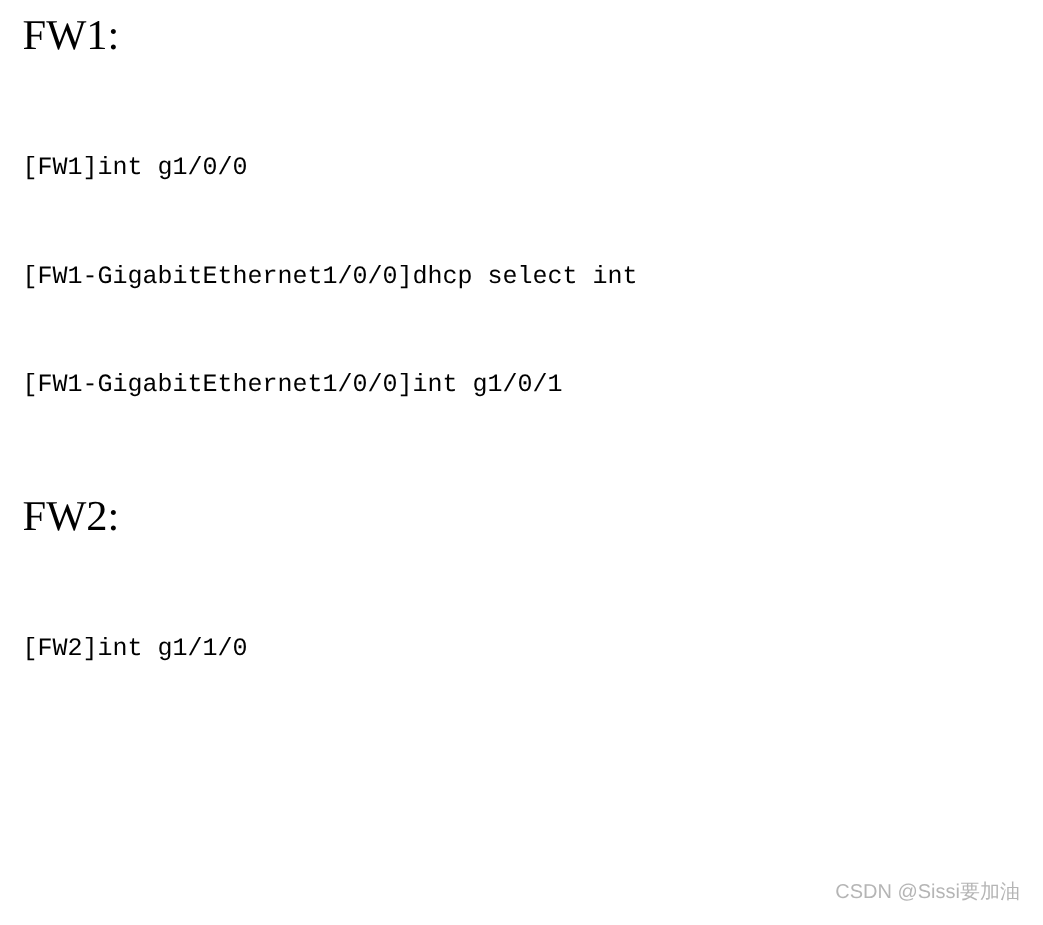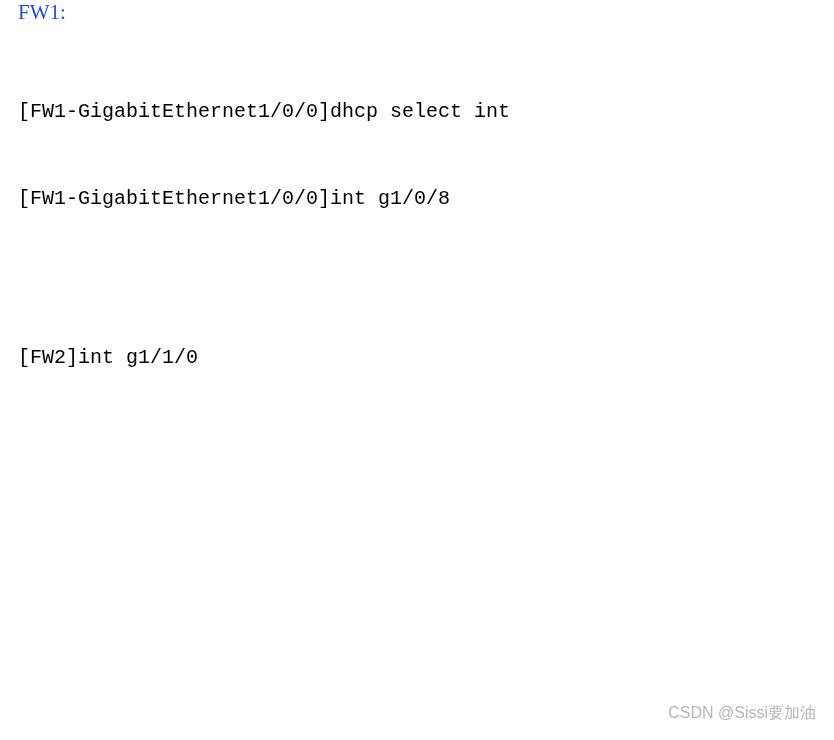--- a/index.html
+++ b/index.html
@@ -10,23 +10,23 @@
     body {
       width: 834px;
       height: 740px;
       background: #ffffff;
       font-family: "Times New Roman", serif;
       padding: 0;
       position: relative;
     }
     .section-title {
       font-family: "Times New Roman", serif;
-      font-size: 21px;
-      color: #1d4ed8;
-      padding: 0 18px 4px 18px;
+      font-size: 34px;
+      color: #000000;
+      padding: 10px 18px 4px 18px;
     }
     .code-block {
       font-family: "Courier New", monospace;
       font-size: 20px;
       color: #000000;
       padding: 10px 18px 4px 18px;
       line-height: 1.45;
       white-space: pre;
     }
     .code-line {
@@ -41,26 +41,28 @@
       color: rgba(150, 150, 150, 0.7);
       pointer-events: none;
     }
   </style>
 </head>
 <body>
 
 <div>
   <div class="section-title">FW1:</div>
   <div class="code-block">
+    <span class="code-line">[FW1]int g1/0/0</span>
     <span class="code-line">[FW1-GigabitEthernet1/0/0]dhcp select int</span>
-    <span class="code-line">[FW1-GigabitEthernet1/0/0]int g1/0/8</span>
+    <span class="code-line">[FW1-GigabitEthernet1/0/0]int g1/0/1</span>
   </div>
 </div>
 
 <div>
+  <div class="section-title">FW2:</div>
   <div class="code-block">
     <span class="code-line">[FW2]int g1/1/0</span>
     
     
     
     
     
   </div>
 </div>
 

